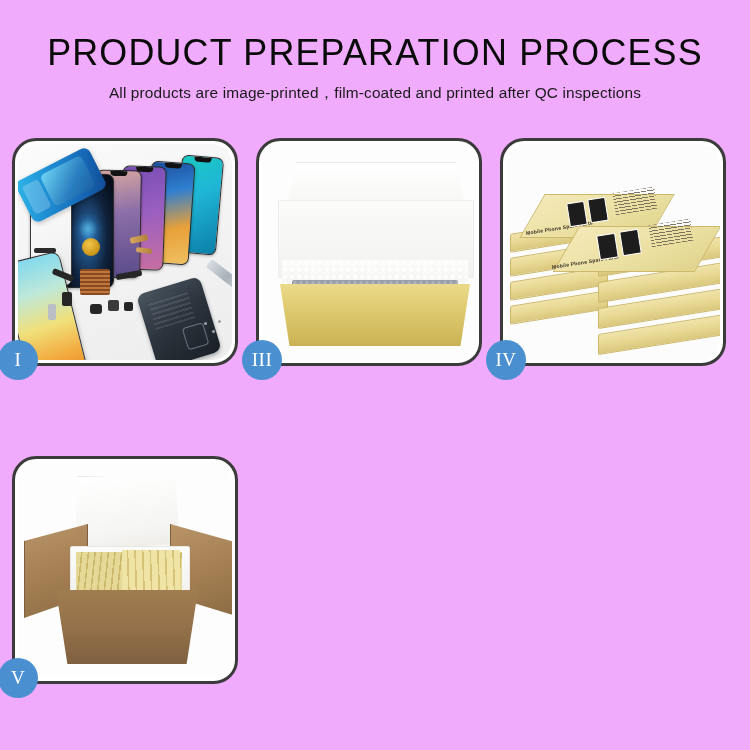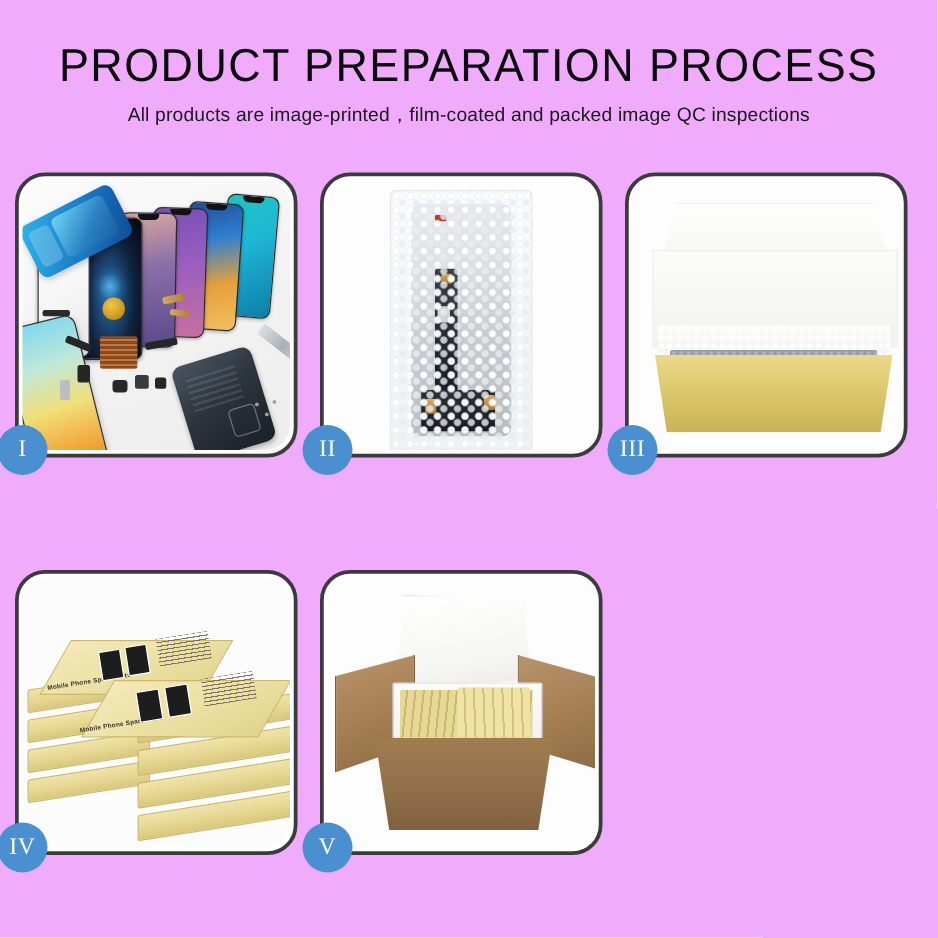--- a/index.html
+++ b/index.html
@@ -362,21 +362,21 @@
   }
   .c6-tab { position:absolute; background: rgba(150,120,82,.55); border-radius:1px; }
 </style>
 </head>
 <body>
 
 <div id="page">
 
   <div id="header">
     <div id="title">PRODUCT PREPARATION PROCESS</div>
-    <div id="subtitle">All products are image-printed，film-coated and packed image QC inspections</div>
+    <div id="subtitle">All products are image-printed，film-coated and printed after QC inspections</div>
   </div>
 
   <div id="grid">
 
     <div class="panel">
       <div class="panel-inner">
         <div class="p1-bg"></div>
 
         <div class="fan">
           <div class="ph ph5">
@@ -416,38 +416,20 @@
         <div class="flex" style="left:72px; top:160px; width:12px; height:10px; border-radius:3px;"></div>
         <div class="flex" style="left:90px; top:156px; width:11px; height:11px; border-radius:2px; background:#3a3a3a;"></div>
         <div class="flex gold" style="left:106px; top:158px; width:9px; height:9px; border-radius:2px;"></div>
         <div class="screw" style="left:186px;top:178px;"></div>
         <div class="screw" style="left:194px;top:186px;"></div>
         <div class="screw" style="left:200px;top:176px;"></div>
       </div>
       <div class="badge">I</div>
     </div>
 
-    <div class="panel">
-      <div class="panel-inner">
-        <div class="p2-bg"></div>
-        <div class="bubblepack">
-          <div class="lcd">
-            <div class="lcd-red"></div>
-            <div class="lcd-dark"></div>
-            <div class="lcd-chip"></div>
-            <div class="lcd-foot"></div>
-            <div class="lcd-conn" style="left:14%; top:84%;"></div>
-            <div class="lcd-conn" style="left:72%; top:82%;"></div>
-            <div class="lcd-conn" style="left:30%; top:30%; height:8px;"></div>
-          </div>
-          <div class="bubbles"></div>
-        </div>
-      </div>
-      <div class="badge">II</div>
-    </div>
 
     <div class="panel">
       <div class="panel-inner">
         <div class="p3-bg"></div>
         <div class="box3-lid"></div>
         <div class="box3-back"></div>
         <div class="box3-foam"></div>
         <div class="box3-fill"></div>
         <div class="box3-tray"></div>
       </div>

